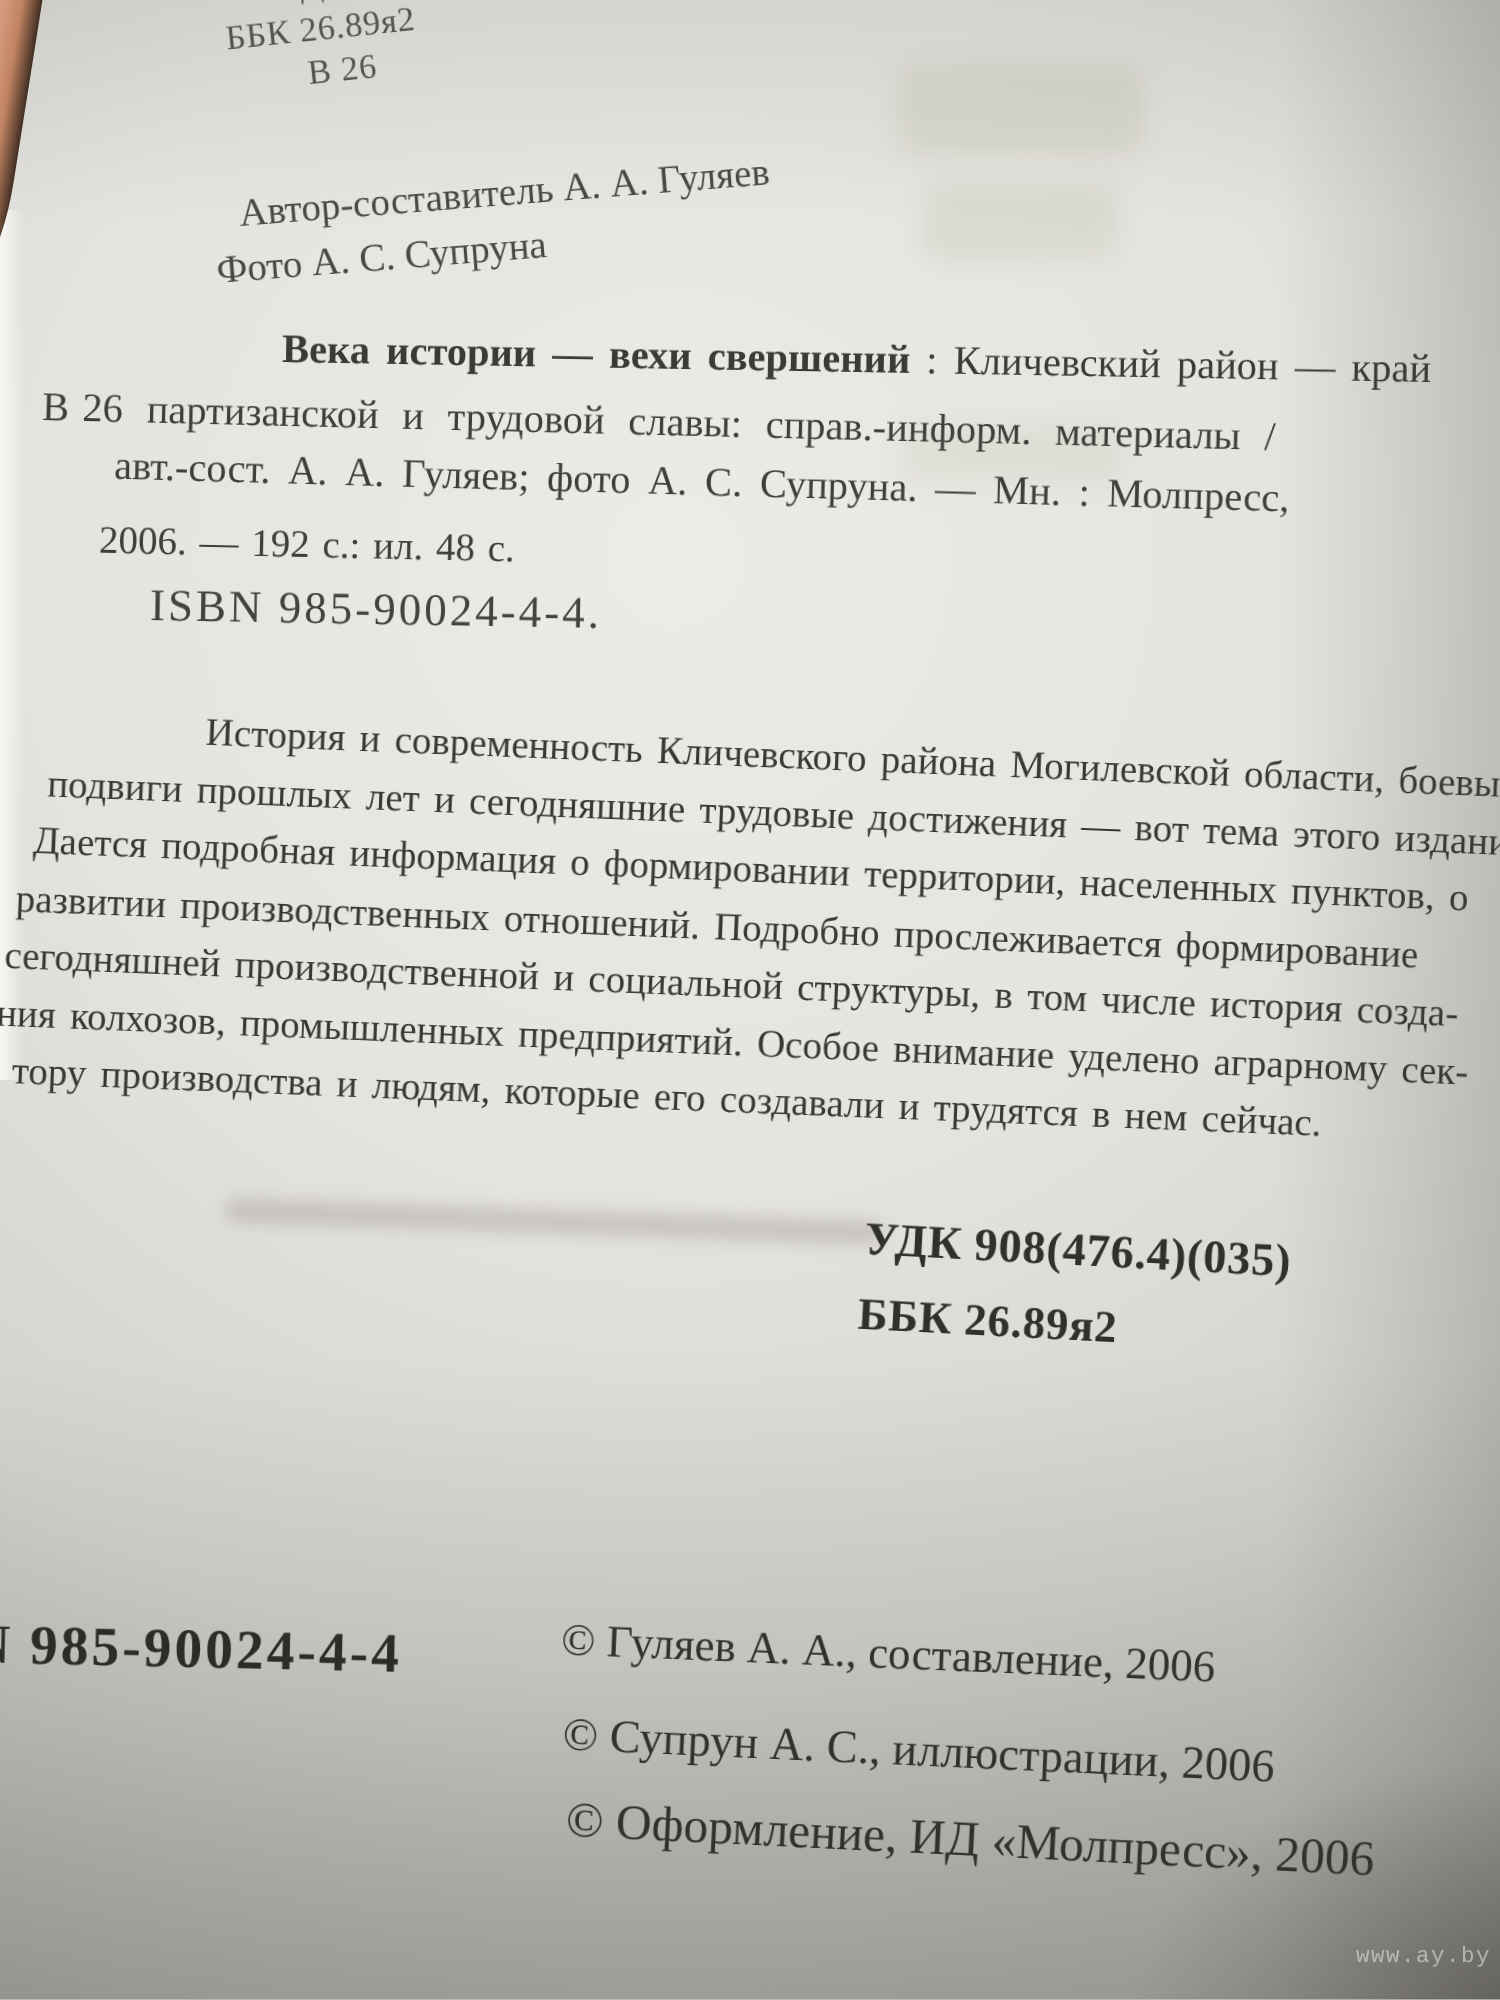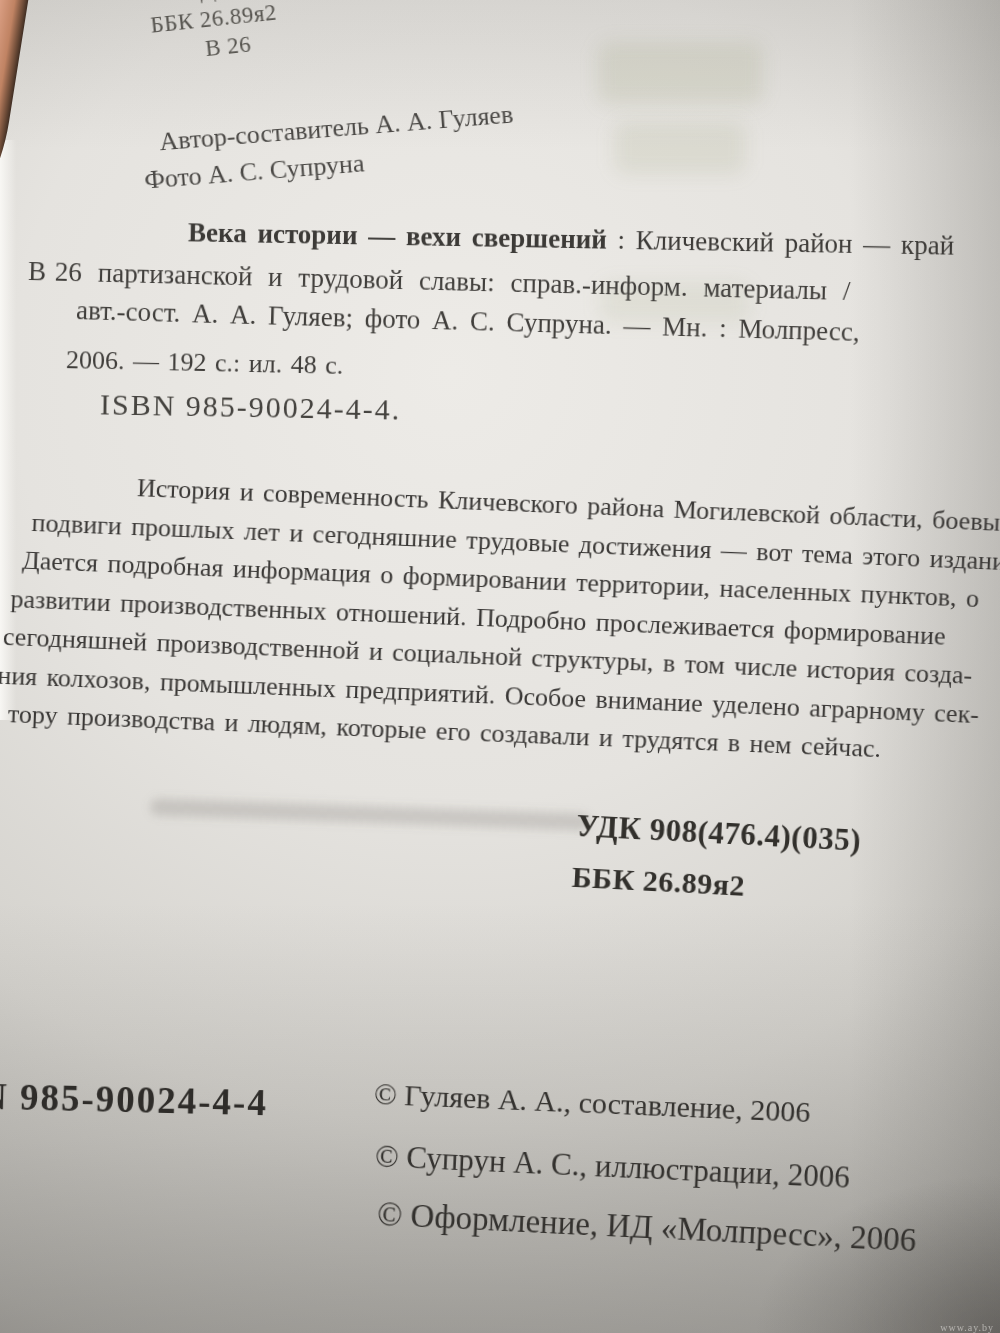--- a/index.html
+++ b/index.html
@@ -72,22 +72,22 @@
   #copy1{left:374px;top:1086px;font-size:30px;transform:rotate(2.4deg);}
   #copy2{left:375px;top:1149px;font-size:31px;transform:rotate(2.6deg);}
   #copy3{left:377px;top:1209px;font-size:33px;transform:rotate(2.8deg);}
 
   
   #finger{position:absolute;left:-34px;top:-26px;width:66px;height:240px;
     transform:rotate(9deg);transform-origin:50% 0;
     background:linear-gradient(to right,#eec0a4 0%,#dda287 55%,#c08363 80%,#6e4c38 93%,#3f2d22 100%);
     border-bottom-right-radius:60% 40%;}
 
-  #watermark{position:absolute;right:6px;bottom:0;font-family:Liberation Serif, serif;
-    font-size:10px;color:rgba(236,235,231,0.55);letter-spacing:1px;}
+  #watermark{position:absolute;right:6px;bottom:20px;font-family:Liberation Mono, monospace;
+    font-size:15px;color:rgba(236,235,231,0.55);letter-spacing:1px;}
 </style>
 </head>
 <body>
 
 <div id="scene">
 
   <div class="paper"></div>
   <div class="shade-top"></div>
   <div class="shade-right"></div>
   <div class="shade-bottom"></div>

